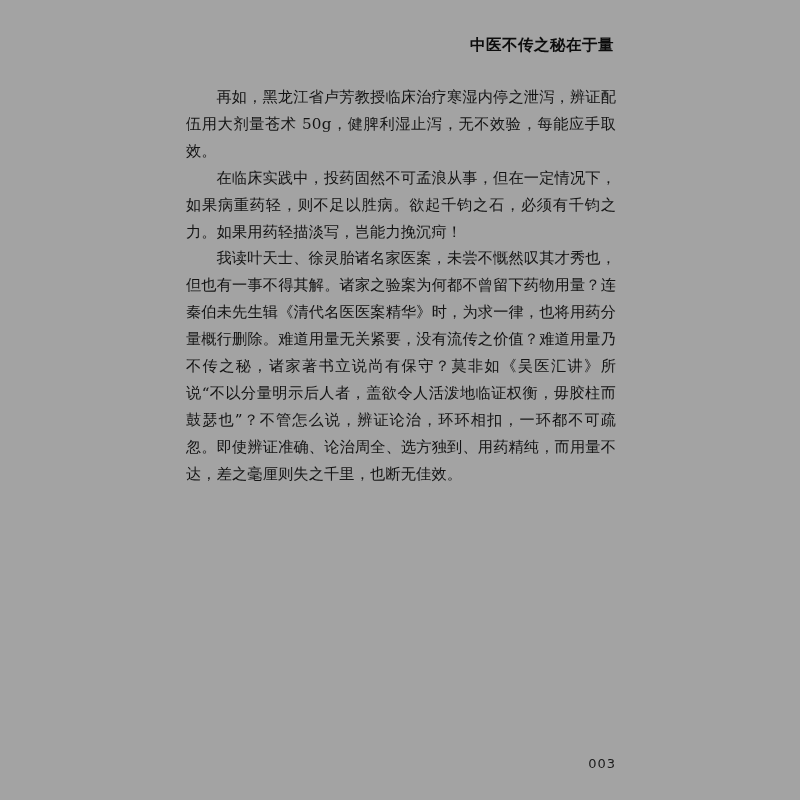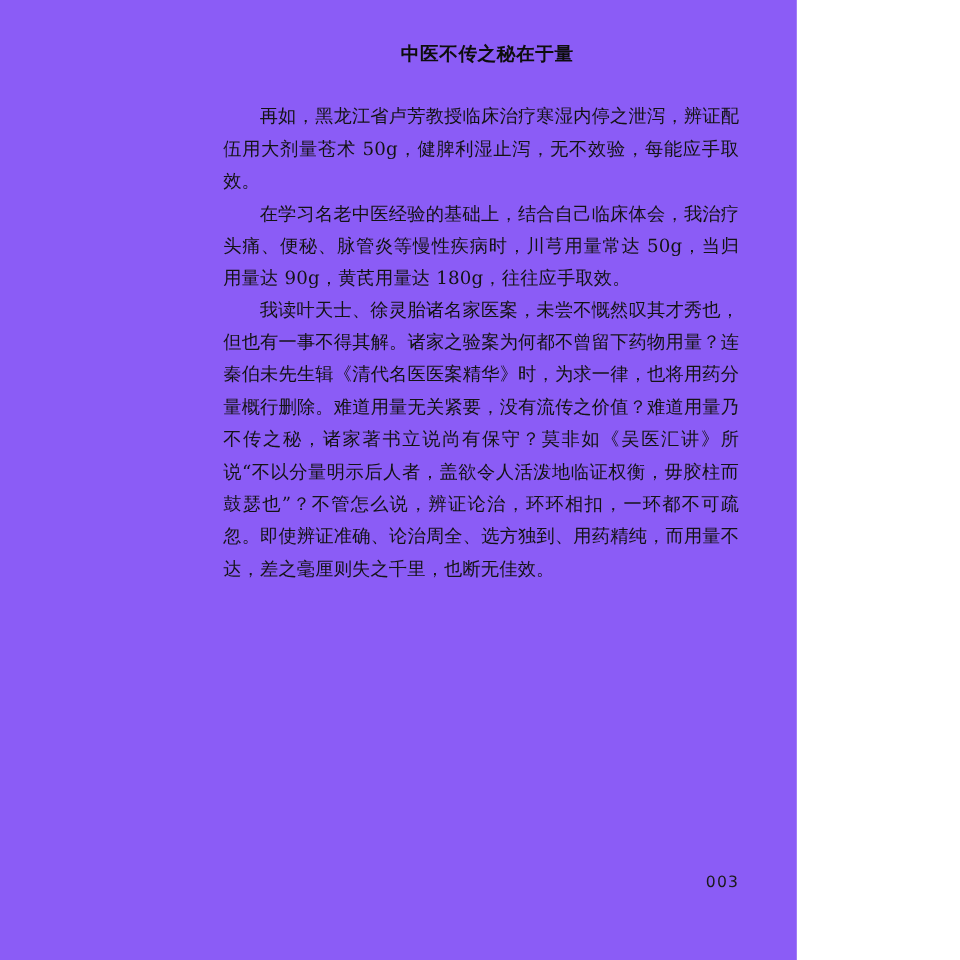--- a/index.html
+++ b/index.html
@@ -10,24 +10,24 @@
     width: 800px;
     height: 800px;
     background: #ffffff;
     font-family: "DejaVu Serif", "Liberation Serif", serif;
     color: #111111;
     overflow: hidden;
   }
 
   .page {
     position: relative;
-    width: 664px;
+    width: 800px;
     height: 800px;
     box-sizing: border-box;
-    background: #8b5cf6;
+    background: #a3a3a3;
   }
 
   
   .running-head {
     position: absolute;
     top: 36px;
     right: 186px;
     width: 430px;
     text-align: right;
     font-size: 15.5px;
@@ -55,38 +55,38 @@
     text-indent: 2em;
     color: #131313;
     letter-spacing: 0.15px;
     word-break: break-all;
   }
 
   
   .folio {
     position: absolute;
     left: 186px;
-    top: 728px;
+    top: 756px;
     width: 430px;
     text-align: right;
     font-size: 13px;
     color: #1a1a1a;
     letter-spacing: 1px;
     font-family: "DejaVu Sans", "Liberation Sans", sans-serif;
   }
 </style>
 </head>
 <body>
 
 <div class="page">
 
   <div class="running-head">中医不传之秘在于量</div>
 
   <div class="text-column">
     <p class="para">再如，黑龙江省卢芳教授临床治疗寒湿内停之泄泻，辨证配伍用大剂量苍术 50g，健脾利湿止泻，无不效验，每能应手取效。</p>
-    <p class="para">在学习名老中医经验的基础上，结合自己临床体会，我治疗头痛、便秘、脉管炎等慢性疾病时，川芎用量常达 50g，当归用量达 90g，黄芪用量达 180g，往往应手取效。</p>
+    <p class="para">在临床实践中，投药固然不可孟浪从事，但在一定情况下，如果病重药轻，则不足以胜病。欲起千钧之石，必须有千钧之力。如果用药轻描淡写，岂能力挽沉疴！</p>
     <p class="para">我读叶天士、徐灵胎诸名家医案，未尝不慨然叹其才秀也，但也有一事不得其解。诸家之验案为何都不曾留下药物用量？连秦伯未先生辑《清代名医医案精华》时，为求一律，也将用药分量概行删除。难道用量无关紧要，没有流传之价值？难道用量乃不传之秘，诸家著书立说尚有保守？莫非如《吴医汇讲》所说“不以分量明示后人者，盖欲令人活泼地临证权衡，毋胶柱而鼓瑟也”？不管怎么说，辨证论治，环环相扣，一环都不可疏忽。即使辨证准确、论治周全、选方独到、用药精纯，而用量不达，差之毫厘则失之千里，也断无佳效。</p>
 
   </div>
 
   <div class="folio">003</div>
 
 </div>
 
 </body></html>

